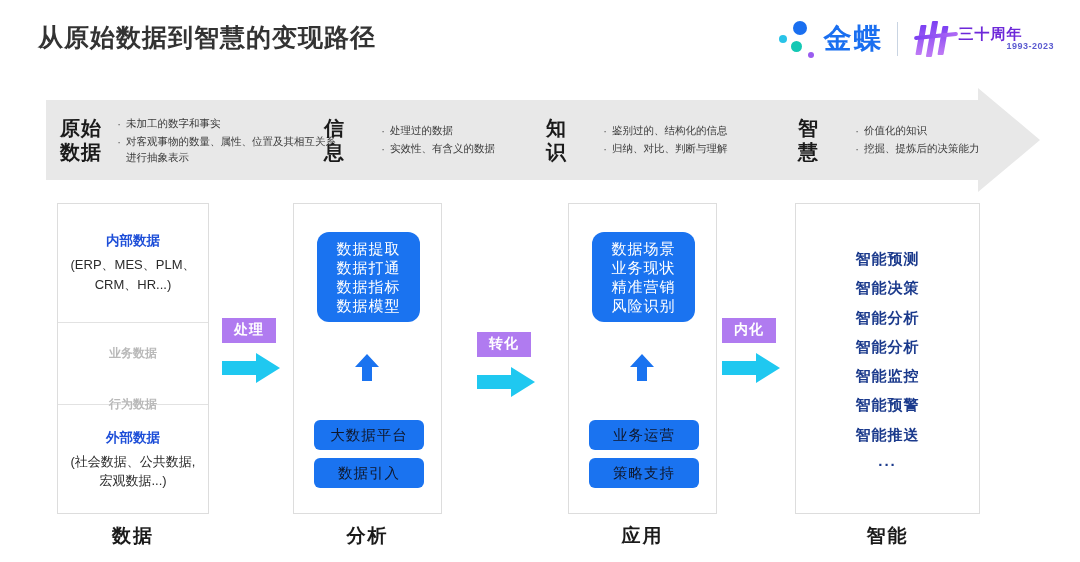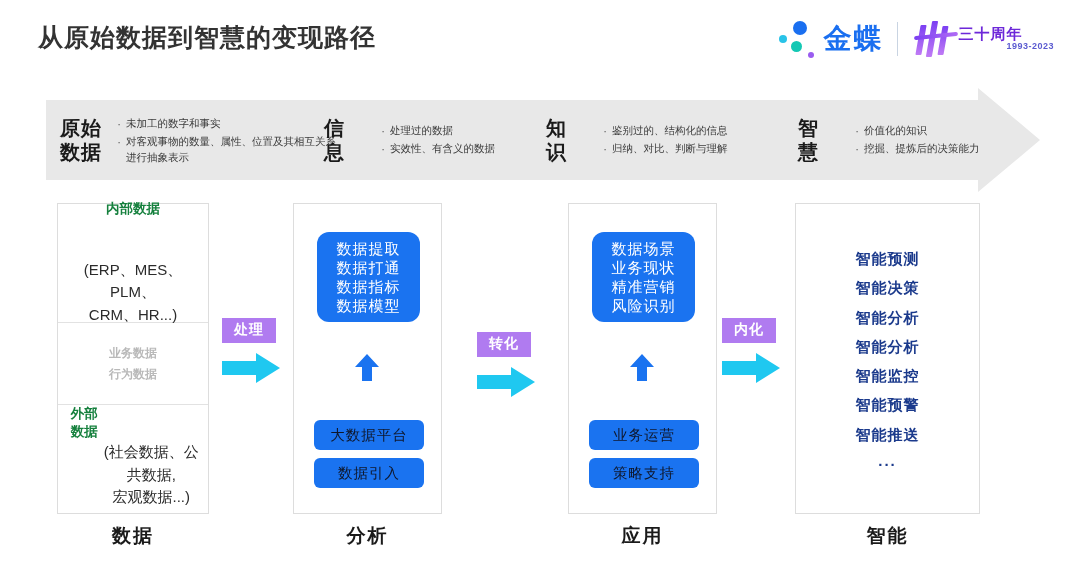--- a/index.html
+++ b/index.html
@@ -100,25 +100,25 @@
     border-bottom:1px solid #e2e2e2;
     display:flex;flex-direction:column;justify-content:center;
   }
   #c0-mid{
     position:absolute;left:0;top:119px;width:100%;height:82px;
     border-bottom:1px solid #e2e2e2;
     display:flex;flex-direction:column;justify-content:center;
   }
   #c0-bot{
     position:absolute;left:0;top:201px;width:100%;height:109px;
-    display:flex;flex-direction:row;justify-content:center;
-  }
-  .c0-h{font-size:13.5px;font-weight:bold;color:#15803d;margin-bottom:5px;}
-  .c0-sub{font-size:15px;color:#2b2b2b;line-height:1.5;margin-top:36px;}
-  .c0-grey{font-size:12px;font-weight:bold;color:#b9b9b9;line-height:1.75;}
+    display:flex;flex-direction:column;justify-content:center;
+  }
+  .c0-h{font-size:13.5px;font-weight:bold;color:#1d4ed8;margin-bottom:5px;}
+  .c0-sub{font-size:13px;color:#2b2b2b;line-height:1.5;}
+  .c0-grey{font-size:12px;font-weight:bold;color:#b9b9b9;line-height:1.75;margin-top:30px;}
 
   
   .bluebox{
     position:absolute;background:#1a73f0;border-radius:12px;color:#ffffff;
     display:flex;align-items:center;justify-content:center;text-align:center;
     font-size:15px;font-weight:normal;line-height:1.28;letter-spacing:1px;
   }
   .bluepill{
     position:absolute;background:#1a73f0;border-radius:6px;color:#0f172a;
     display:flex;align-items:center;justify-content:center;

